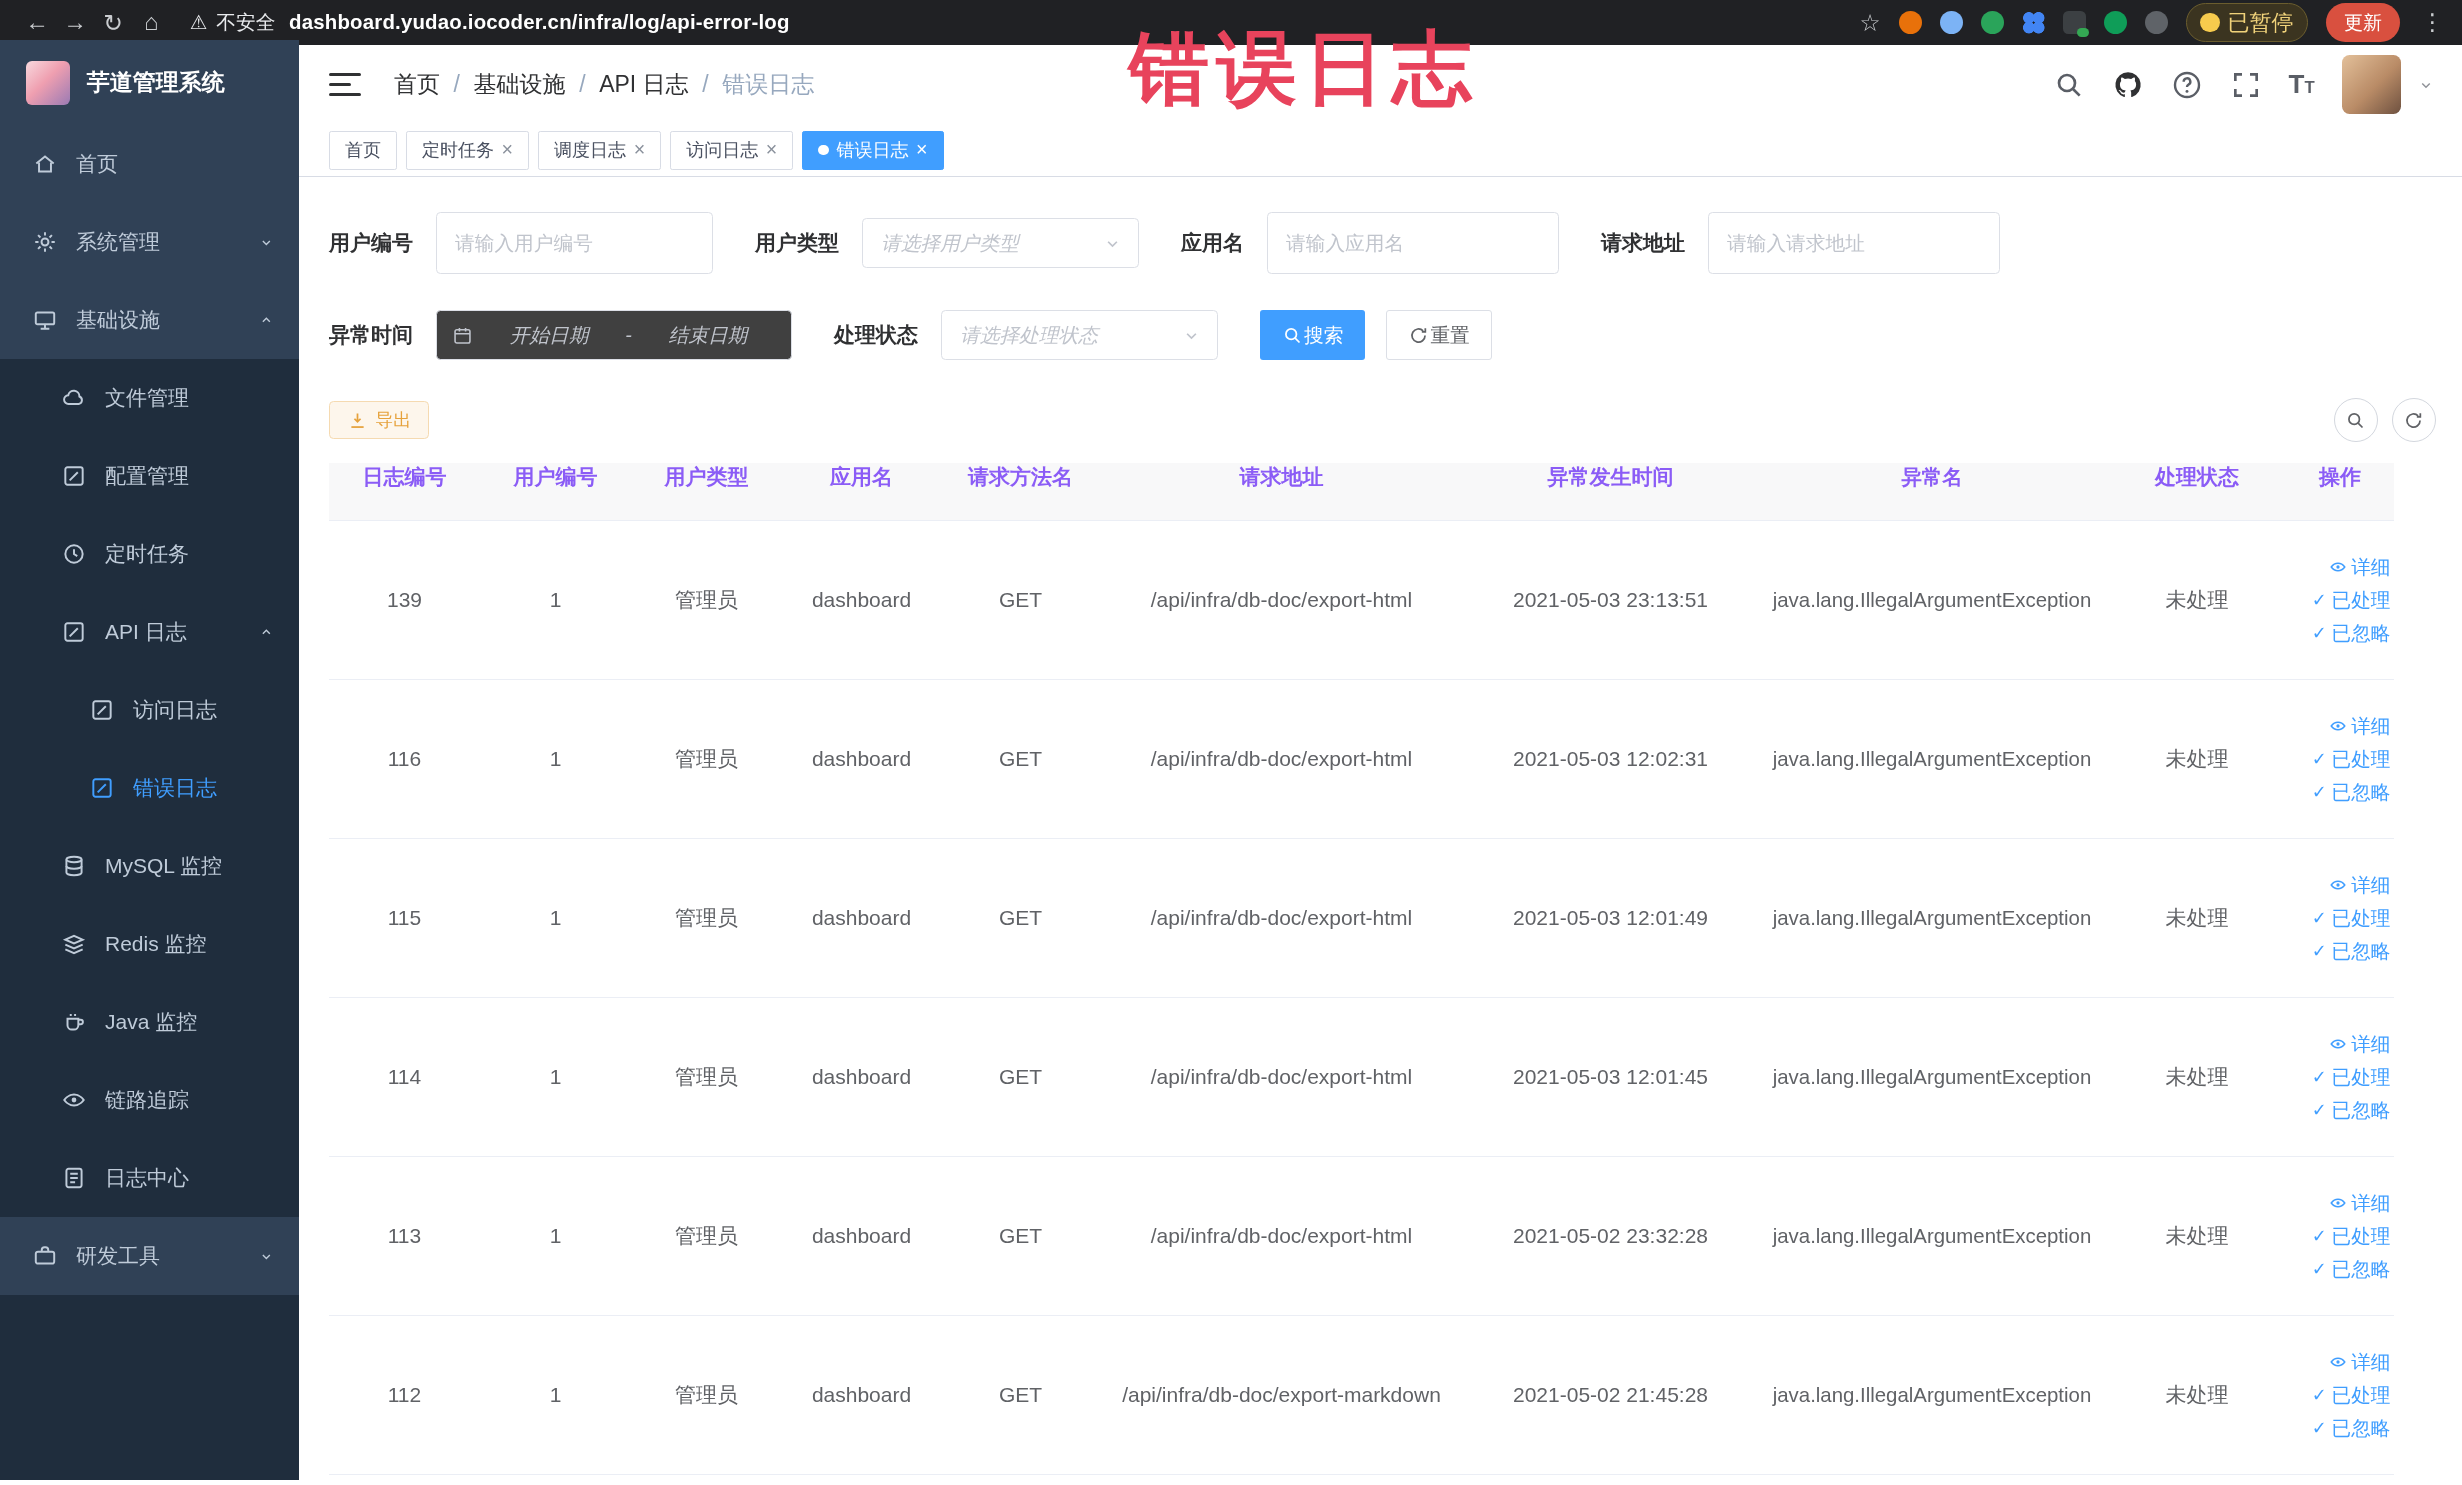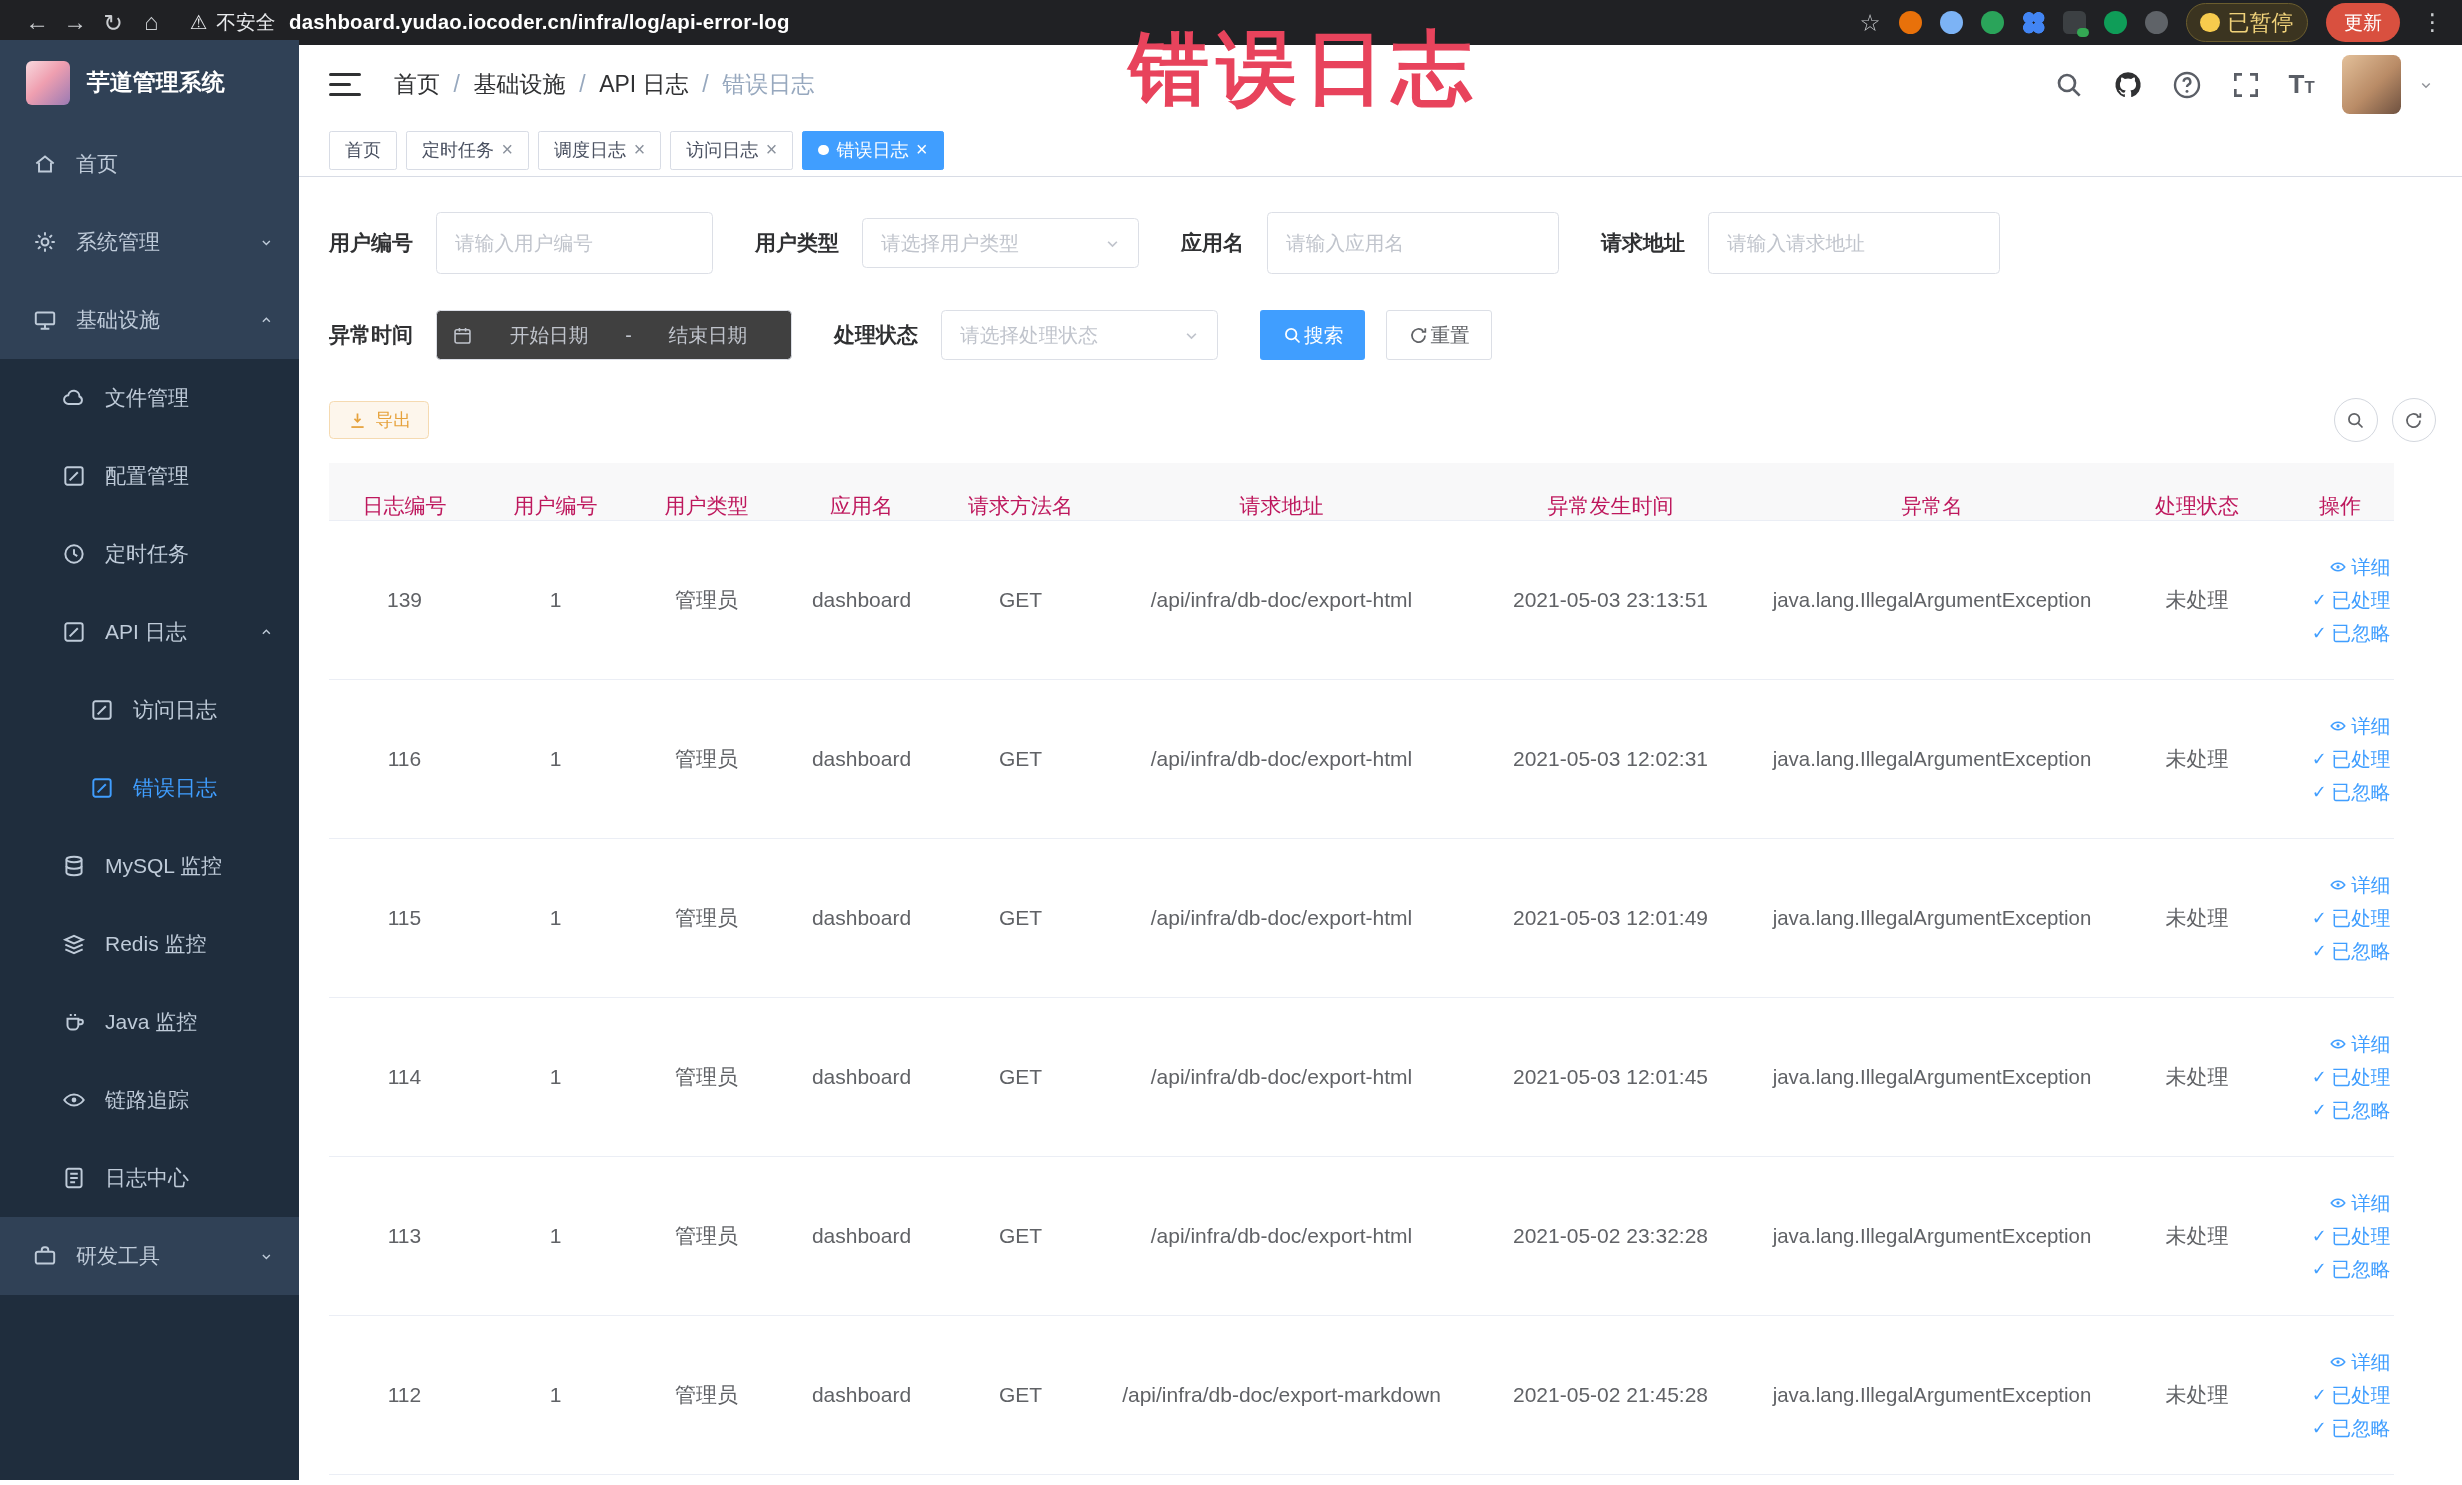--- a/index.html
+++ b/index.html
@@ -78,43 +78,43 @@
   .content { position:absolute; left:299px; top:177px; width:2163px; height:1309px; background:#fff; }
   .filters { padding:35px 30px 0 30px; }
   .frow { display:flex; align-items:center; margin-bottom:36px; }
   .fitem { display:flex; align-items:center; margin-right:42px; }
   .flabel { font-size:21px; font-weight:700; color:#303133; margin-right:23px; white-space:nowrap; }
   .finput { height:62px; width:277px; border:0.8px solid #dcdfe6; border-radius:4.5px; padding:0 18px;
     font-size:19.7px; color:#606266; background:#fff; outline:none; }
   .finput::placeholder { color:#c0c4cc; }
   .fselect { width:277px; height:50px; border:0.8px solid #dcdfe6; border-radius:4.5px; display:flex;
     align-items:center; justify-content:space-between; padding:0 15px 0 18px; cursor:pointer; background:#fff; }
-  .ph { color:#c0c4cc; font-size:19.7px; white-space:nowrap; }
+  .ph { color:#c0c4cc; font-size:19.7px; white-space:nowrap;font-style:italic; }
   .daterange { width:356px; height:50px; border:0.8px solid #dcdfe6; border-radius:4.5px; display:flex;
     align-items:center; padding:0 15px; gap:8px; background:#404040; }
   .daterange .ph { flex:1; text-align:center; }
   .ic24 { width:21px; height:21px; flex:none; }
   .btn { display:inline-flex; align-items:center; justify-content:center; gap:1px; height:50px; padding:0 21px;
     border-radius:3px; font-size:19.7px; border:0.8px solid transparent; cursor:pointer; white-space:nowrap; }
   .btn-primary { background:#409eff; color:#fff; }
   .btn-default { background:#fff; border-color:#dcdfe6; color:#606266; }
   .btn + .btn { margin-left:21px; }
 
   
   .toolbar { display:flex; align-items:center; margin-top:38px; padding:0 26.5px 0 30px; }
   .btn-export { display:inline-flex; align-items:center; gap:7.6px; height:38px; padding:0 16.7px; font-size:18px;
     background:#fdf6ec; border:0.8px solid #f5dab1; color:#e6a23c; border-radius:4.5px; cursor:pointer; }
   .spacer { flex:1; }
   .circle-btn { width:44px; height:44px; border-radius:50%; border:0.8px solid #d3d7de; background:#fff;
     display:flex; align-items:center; justify-content:center; color:#606266; margin-left:13.6px; cursor:pointer; }
 
   
   .table { margin:21px 0 0 30px; width:2065px; }
-  .thead { display:flex; align-items:flex-end; height:58px; background:#f8f8f9; border-bottom:0.8px solid #ebeef5;
-    font-weight:400; color:#be185d; font-size:21px; }
+  .thead { display:flex; align-items:flex-start; height:58px; background:#f8f8f9; border-bottom:0.8px solid #ebeef5;
+    font-weight:700; color:#8b5cf6; font-size:21px; }
   .trow { display:flex; align-items:center; height:159px; border-bottom:0.8px solid #ebeef5; font-size:21px; color:#606266; }
   .cell { text-align:center; white-space:nowrap; flex:none; }
   .c1 { width:151px; } .c2 { width:151px; } .c3 { width:151px; } .c4 { width:159px; } .c5 { width:159px; }
   .c6 { width:363px; } .c7 { width:295px; } .c8 { width:348px; font-size:20.4px; } .c9 { width:182px; } .c10 { width:104px; }
   .actions { display:flex; flex-direction:column; align-items:flex-end; gap:6px; padding-right:1.5px; }
   .alink { color:#409eff; font-size:19.7px; display:inline-flex; align-items:center; gap:4.5px; text-decoration:none; cursor:pointer; white-space:nowrap; }
   .chk { font-size:18px; line-height:1; }
   .ic20 { width:18px; height:18px; flex:none; }
 </style>
 </head>

